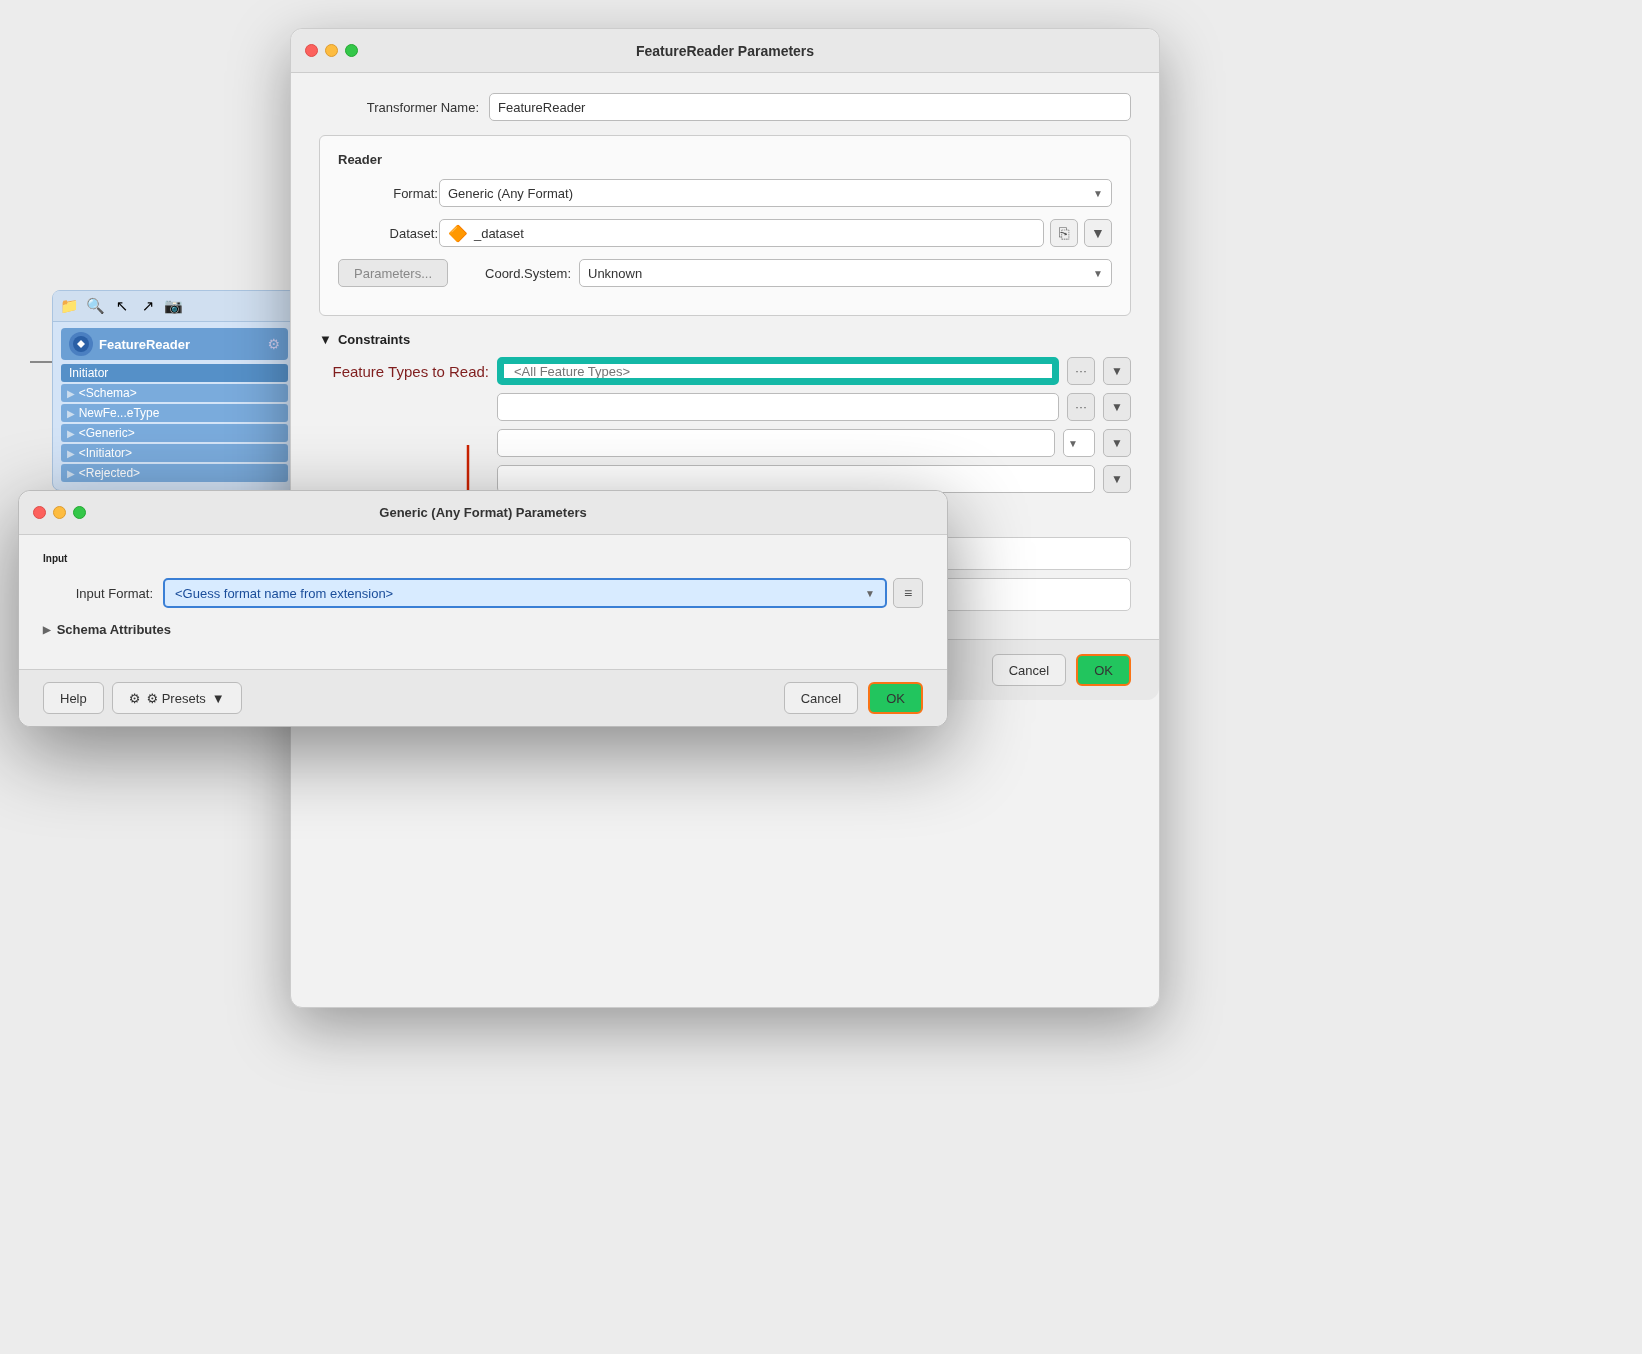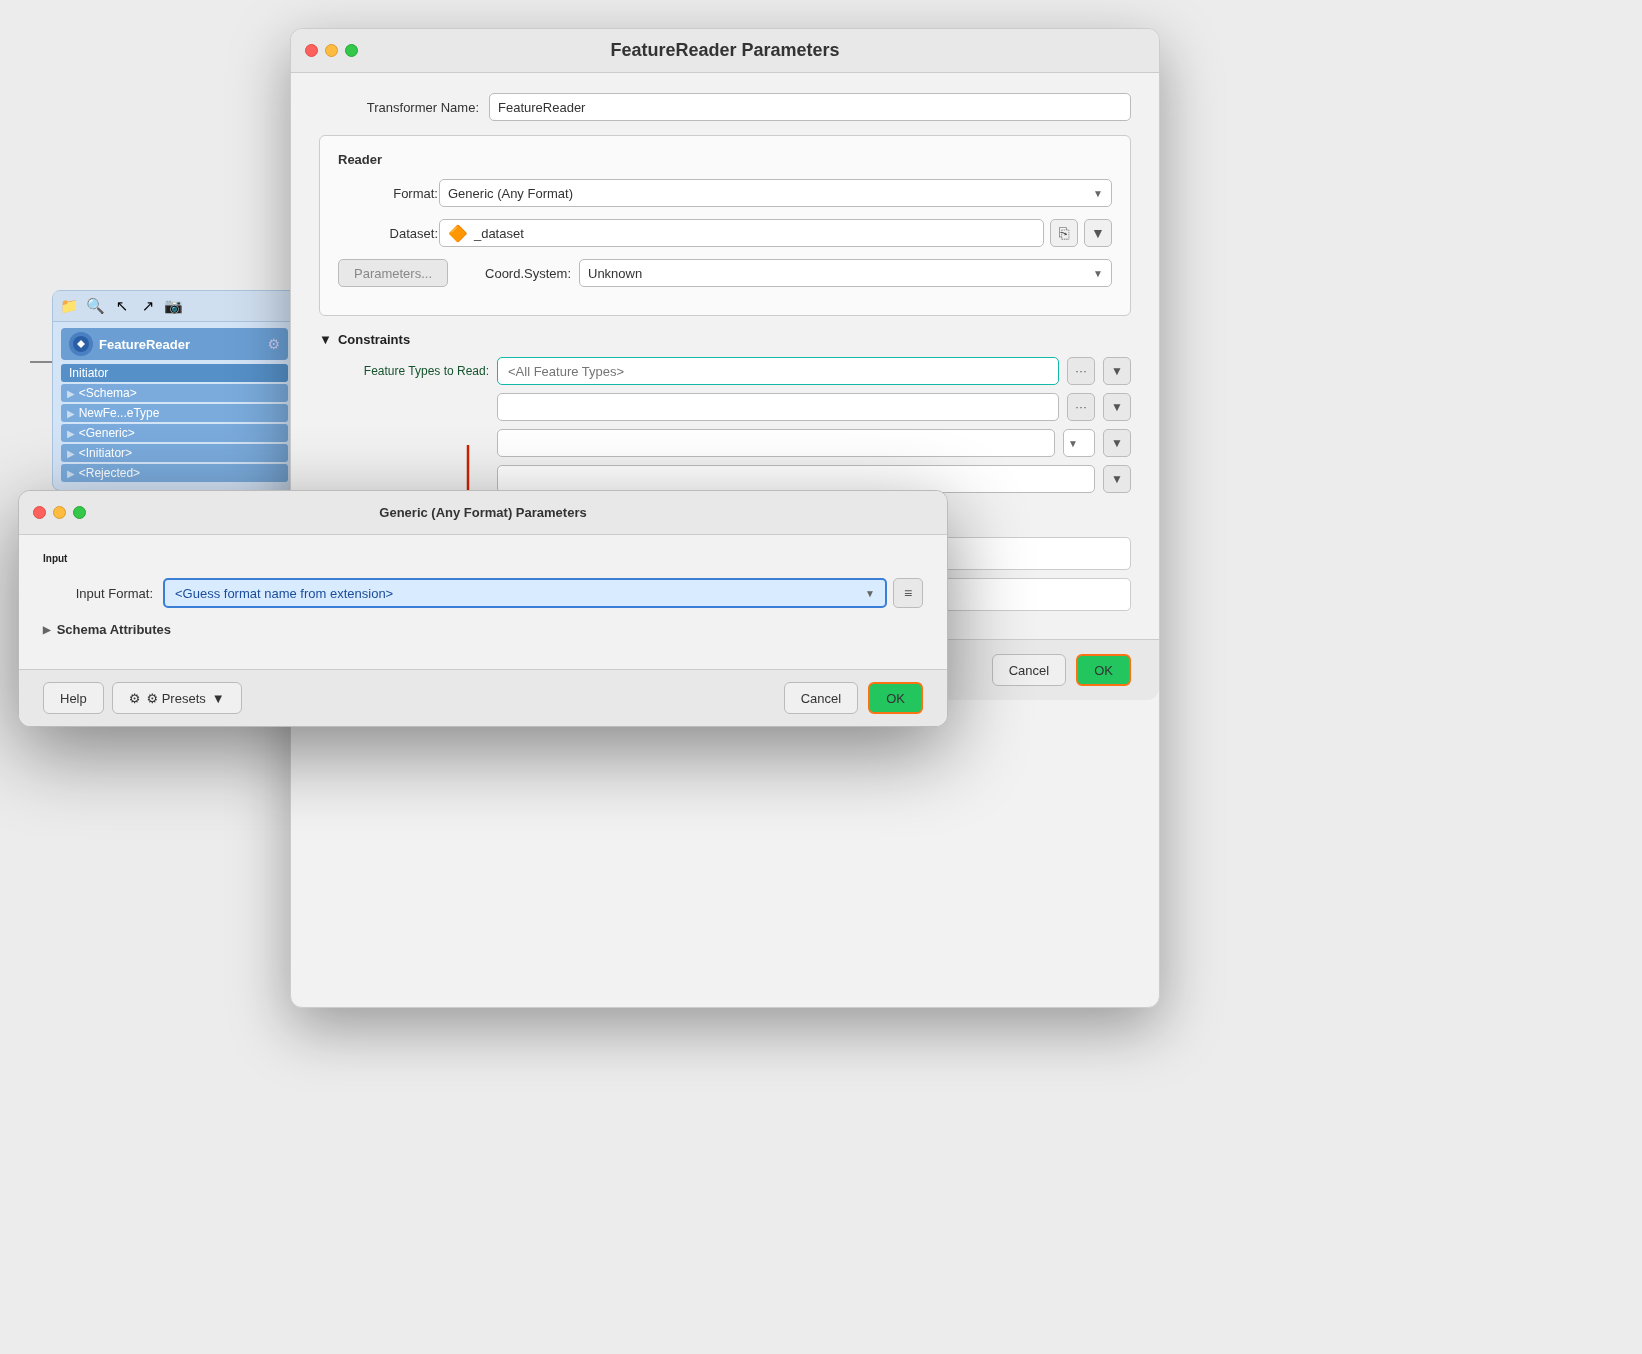--- a/index.html
+++ b/index.html
@@ -129,21 +129,21 @@
     .traffic-lights {
       position: absolute;
       left: 14px;
       display: flex; gap: 7px; align-items: center;
     }
     .tl { width: 13px; height: 13px; border-radius: 50%; }
     .tl-close { background: #fc615d; border: 1px solid #df4c48; }
     .tl-min { background: #fdbc40; border: 1px solid #de9c2e; }
     .tl-max { background: #34c749; border: 1px solid #24a832; }
     .dialog-title {
-      font-size: 18px;
+      font-size: 14px;
       font-weight: 600;
       color: #333;
     }
     .dialog-body {
       padding: 20px 28px;
     }
     .field-row {
       display: flex;
       align-items: center;
       margin-bottom: 14px;
@@ -268,28 +268,28 @@
       margin-bottom: 10px;
       display: flex; align-items: center; gap: 6px;
     }
     .feature-types-row {
       display: flex;
       align-items: center;
       gap: 8px;
       margin-bottom: 8px;
     }
     .feature-types-label {
-      font-size: 12px;
-      color: #14532d;
+      font-size: 15px;
+      color: #7f1d1d;
       flex-shrink: 0;
     }
     .feature-types-input {
       flex: 1;
       height: 28px;
-      border: 1px solid #14b8a6;
+      border: 7px solid #14b8a6;
       border-radius: 5px;
       background: white;
       padding: 0 10px;
       font-size: 13px;
       color: #999;
     }
     .browse-btn {
       width: 28px; height: 28px;
       border: 1px solid #bbb;
       border-radius: 5px;

